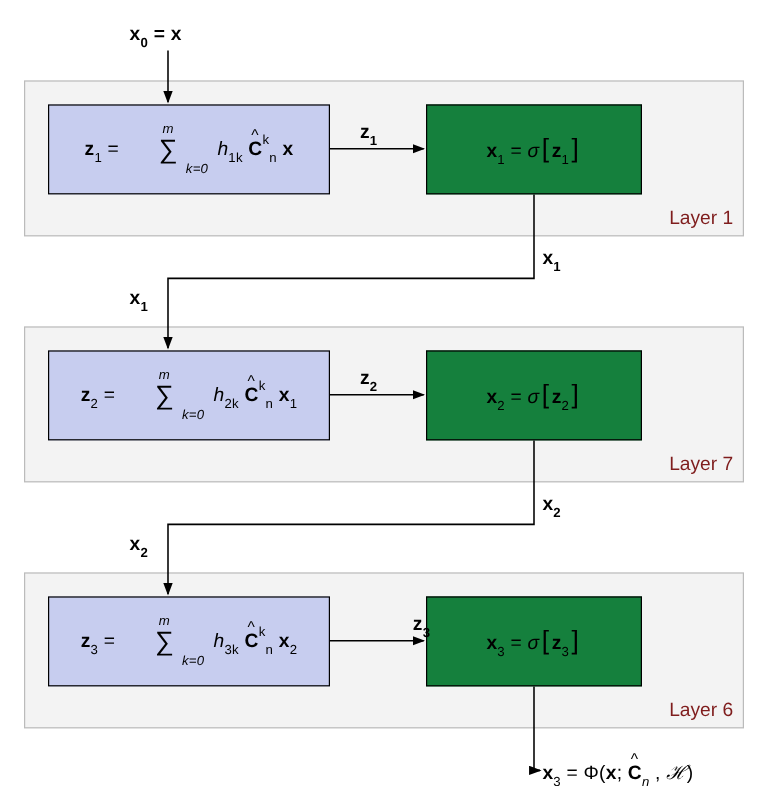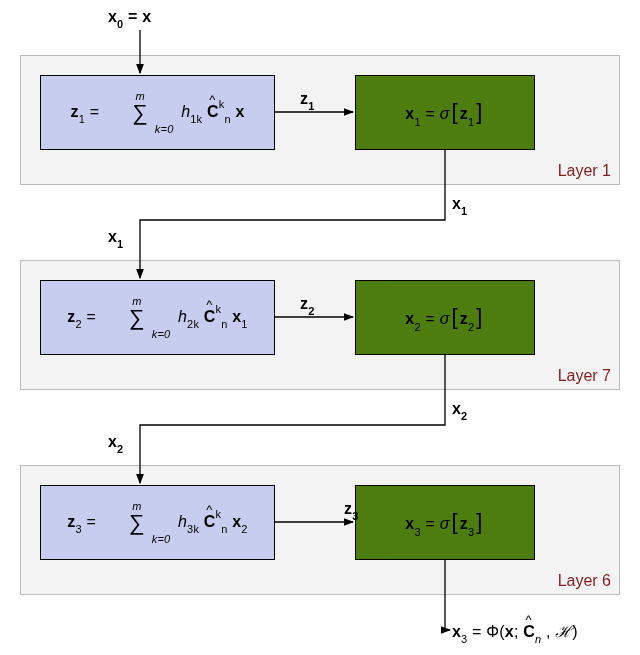--- a/index.html
+++ b/index.html
@@ -8,21 +8,21 @@
     width: 640px;
     height: 655px;
     font-family: "Segoe UI", "Helvetica Neue", Arial, sans-serif;
     font-size: 15px;
     color: #000;
     background: #fff;
     position: relative;
   }
   .stage {
     position: absolute;
-    left: 0; top: 0;
+    left: 0; top: 12px;
     width: 640px; height: 516px; padding-left: 26px;
   }
   .layer-box {
     position: absolute;
     background: #f3f3f3;
     border: 1px solid #bbb;
   }
   .layer-label {
     position: absolute;
     right: 8px;
@@ -33,21 +33,21 @@
   .node {
     position: absolute;
     border: 1px solid #000;
     display: flex;
     align-items: center;
     justify-content: center;
     padding: 0 6px;
     white-space: nowrap;
   }
   .node-blue  { background: #c7cdef; }
-  .node-green { background: #4d7c0f; }
+  .node-green { background: #15803d; }
   .math { font-size: 16px; letter-spacing: 0.2px; }
   .sub { font-size: 11px; vertical-align: sub; position: relative; top: 2px; }
   .sup { font-size: 11px; vertical-align: super; position: relative; top: -2px; }
   .bold { font-weight: 700; }
   .it { font-style: italic; }
   .frac {
     display: inline-flex;
     flex-direction: column;
     align-items: center;
     vertical-align: middle;

